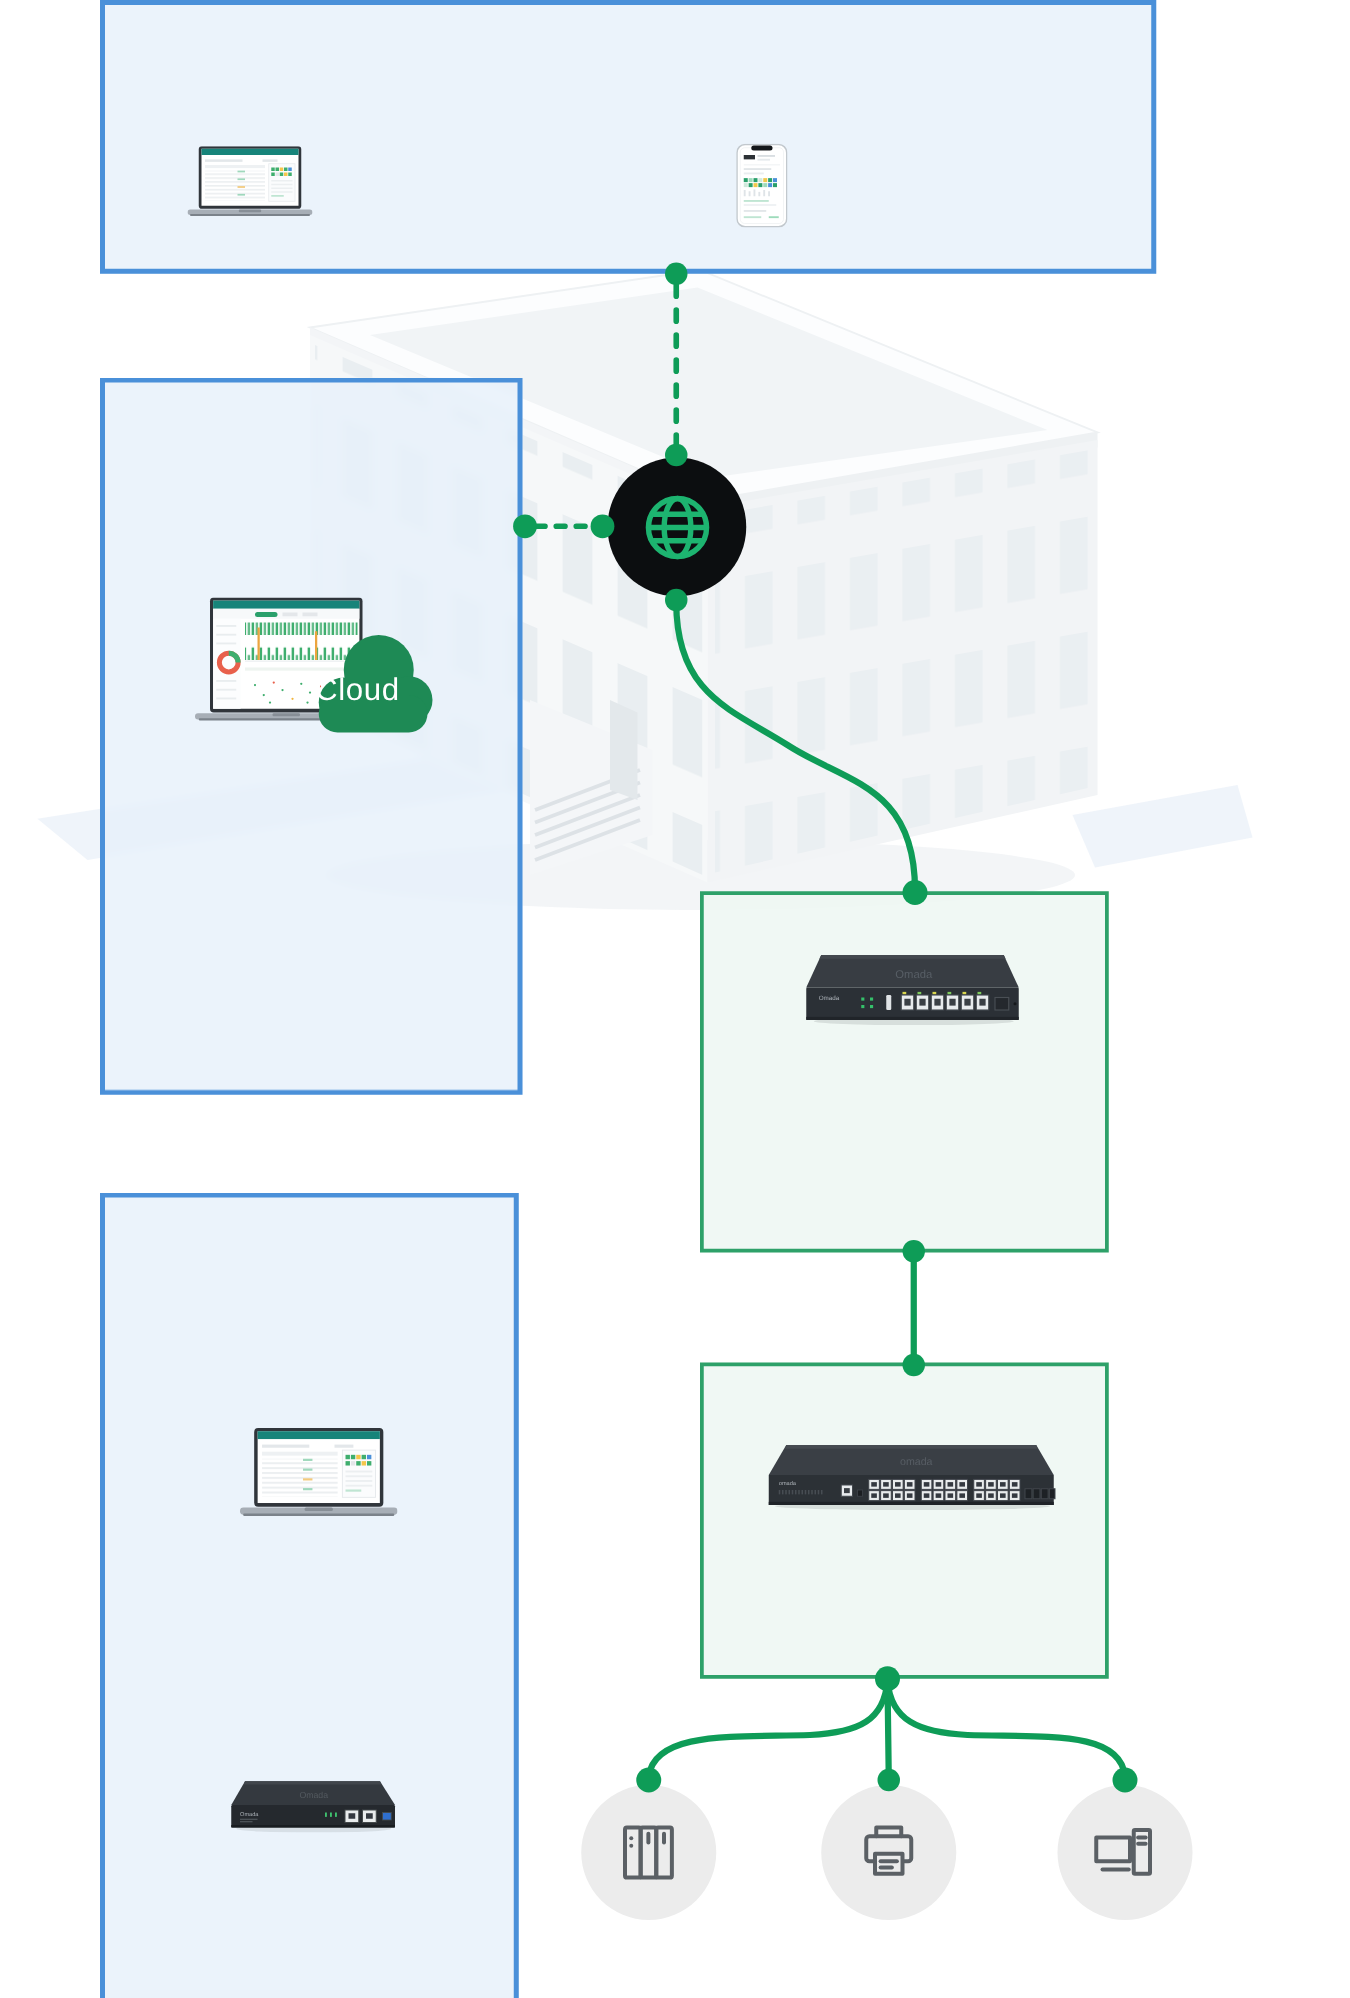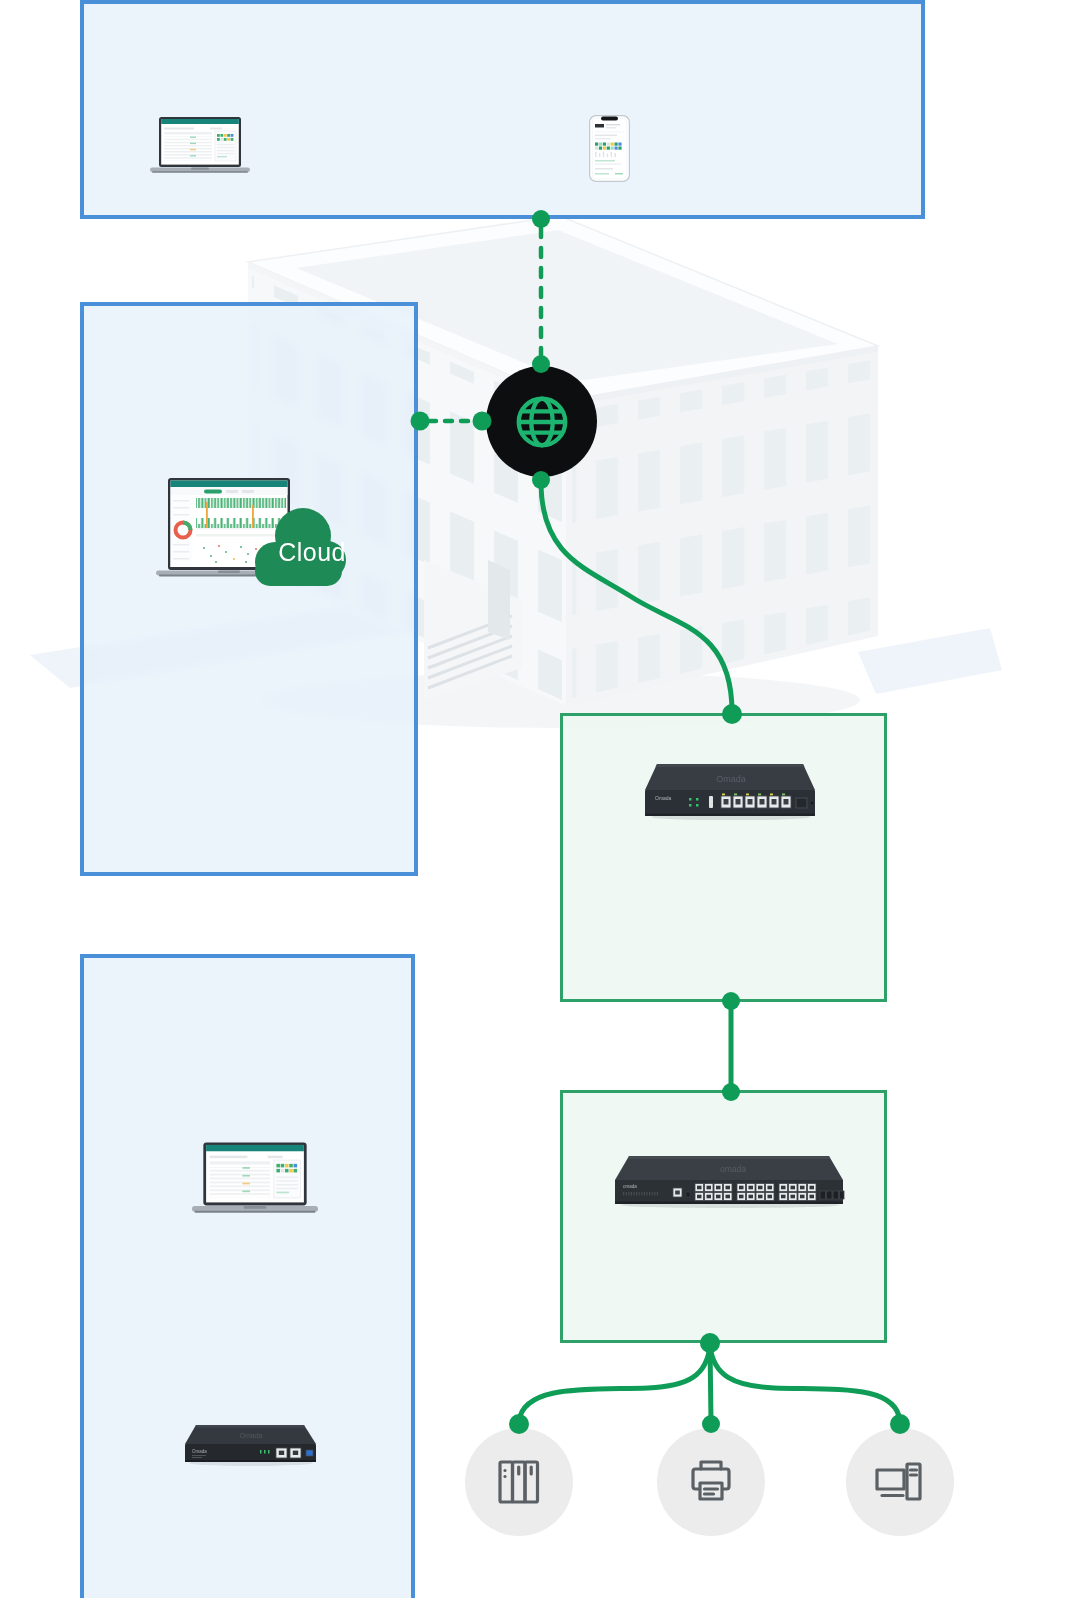--- a/index.html
+++ b/index.html
@@ -6,21 +6,21 @@
   #canvas{position:relative;width:1080px;height:1598px;overflow:hidden;background:#ffffff;}
   .abs{position:absolute;}
   
   .box-blue{position:absolute;box-sizing:border-box;border:4px solid #4a90d9;background:rgba(231,240,250,0.82);backdrop-filter:blur(2.5px);z-index:10;}
   .box-green{position:absolute;box-sizing:border-box;border:3px solid #2ea169;background:rgba(238,247,242,0.88);z-index:10;}
   
   #internet-node{position:absolute;left:486px;top:366px;width:111px;height:111px;border-radius:50%;background:#0c0e10;z-index:15;display:flex;align-items:center;justify-content:center;}
   
   .endpoint{position:absolute;width:108px;height:108px;border-radius:50%;background:#ececec;z-index:5;display:flex;align-items:center;justify-content:center;}
   
-  #cloud-label{position:absolute;left:252px;top:538px;width:94px;text-align:right;font-size:25px;color:#ffffff;letter-spacing:0.5px;z-index:33;}
+  #cloud-label{position:absolute;left:252px;top:538px;width:94px;text-align:left;font-size:25px;color:#ffffff;letter-spacing:0.5px;z-index:33;}
   .dev{position:absolute;z-index:30;}
   #cloud-shape{z-index:32;}
   #connectors{position:absolute;left:0;top:0;z-index:20;pointer-events:none;}
   svg{display:block;}
 </style>
 </head>
 <body>
 
 <div id="canvas">
 

